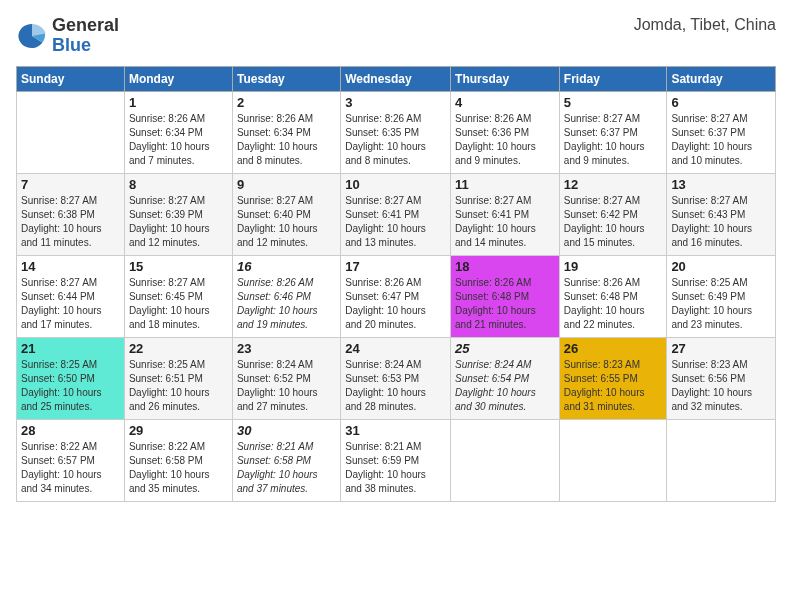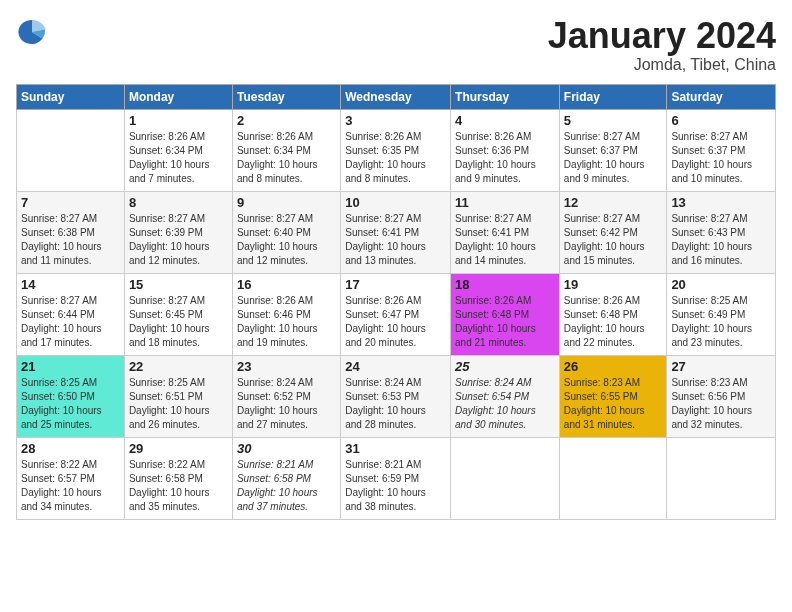--- a/index.html
+++ b/index.html
@@ -98,23 +98,26 @@
 <body>
 
 <div class="page">
   <div class="header">
     <div class="logo">
       <svg class="logo-icon" viewBox="0 0 40 40">
         <path d="M20 5 C10 5, 3 12, 3 20 C3 28, 10 35, 20 35 C25 35, 30 32, 33 28 L20 20 L20 5 Z" fill="#2a6db5"></path>
         <path d="M20 5 L20 20 L33 28 C36 24, 37 20, 36 15 Z" fill="#4a9fd5"></path>
         <path d="M20 5 C28 5, 35 10, 37 17 L20 20 Z" fill="#a0c8e8"></path>
       </svg>
+      <div class="logo-text">
+        <span class="logo-general">General</span>
+        <span class="logo-blue">Blue</span>
+      </div>
     </div>
     <div class="title-block">
-      <div class="month-title">January 2024</div>
       <div class="location">Jomda, Tibet, China</div>
     </div>
   </div>
 
   <table class="calendar-table">
     <thead>
       <tr>
         <th>Sunday</th>
         <th>Monday</th>
         <th>Tuesday</th>
@@ -229,21 +232,21 @@
 Daylight: 10 hours
 and 17 minutes.</div>
           </td>
           <td style="background-color: rgb(255, 255, 255);">
             <span class="day-num">15</span>
             <div class="day-info" style="white-space: pre-line;">Sunrise: 8:27 AM
 Sunset: 6:45 PM
 Daylight: 10 hours
 and 18 minutes.</div>
           </td>
-          <td style="background-color: rgb(255, 255, 255);">
+          <td style="background-color: rgb(255, 255, 255); font-style: italic;">
             <span class="day-num">16</span>
             <div class="day-info" style="white-space: pre-line;">Sunrise: 8:26 AM
 Sunset: 6:46 PM
 Daylight: 10 hours
 and 19 minutes.</div>
           </td>
           <td style="background-color: rgb(255, 255, 255);">
             <span class="day-num">17</span>
             <div class="day-info" style="white-space: pre-line;">Sunrise: 8:26 AM
 Sunset: 6:47 PM

